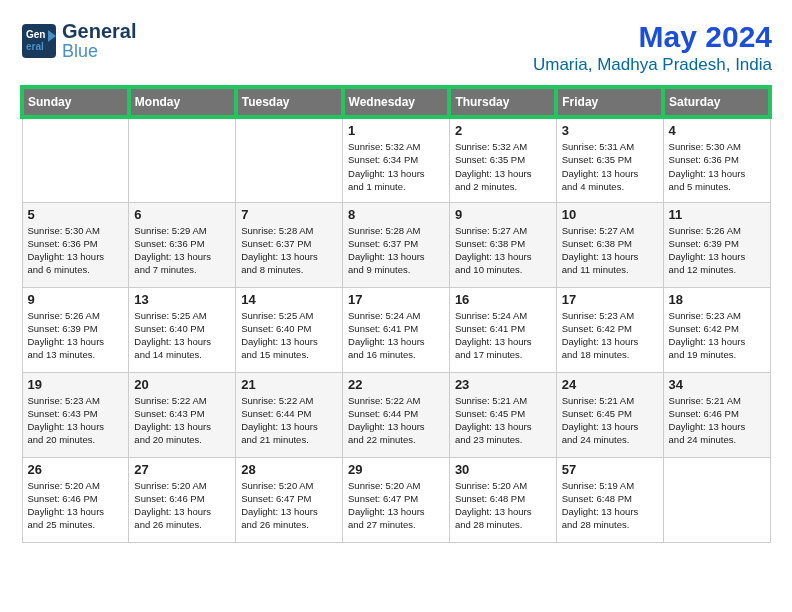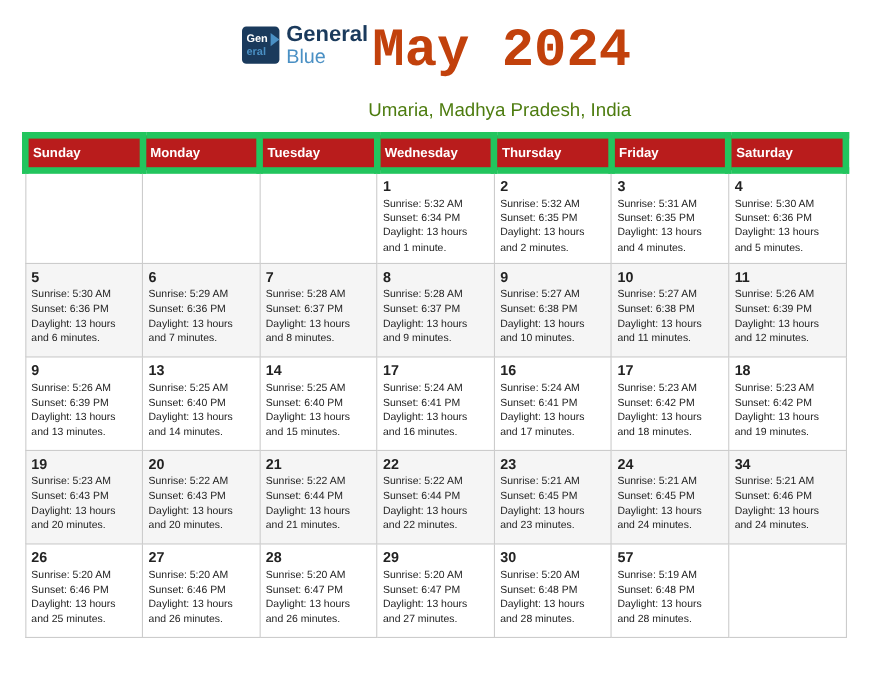--- a/index.html
+++ b/index.html
@@ -5,57 +5,56 @@
     * { margin: 0; padding: 0; box-sizing: border-box; }
     body {
       font-family: Arial, sans-serif;
       background: #fff;
       width: 792px;
       min-height: 612px;
       padding: 20px;
     }
     .header {
       display: flex;
-      justify-content: center;
+      justify-content: space-between;
       align-items: flex-start;
       margin-bottom: 10px;
     }
     .logo {
       display: flex;
       flex-direction: column;
       align-items: flex-start;
     }
     .title-block {
       text-align: right;
     }
     .main-title {
-      font-size: 49px;
+      font-size: 30px;
       font-weight: bold;
-      color: #c2410c;
+      color: #1d4ed8;
       line-height: 1.1;
-      font-family: Liberation Mono, monospace;
     }
     .subtitle {
       font-size: 17px;
-      color: #4d7c0f;
-      margin-top: 16px;
+      color: #0369a1;
+      margin-top: 2px;
     }
     table {
       width: 100%;
       border-collapse: collapse;
       table-layout: fixed;
     }
     th {
-      background-color: #b91c1c;
+      background-color: #737373;
       color: white;
       font-size: 12px;
       font-weight: bold;
       padding: 6px 4px;
       text-align: left;
-      border: 6px solid #22c55e;
+      border: 4px solid #22c55e;
     }
     td {
       border: 1px solid #ccc;
       vertical-align: top;
       padding: 4px 5px;
       font-size: 10px;
       color: #222;
       height: 85px;
       background: #fff;
     }

